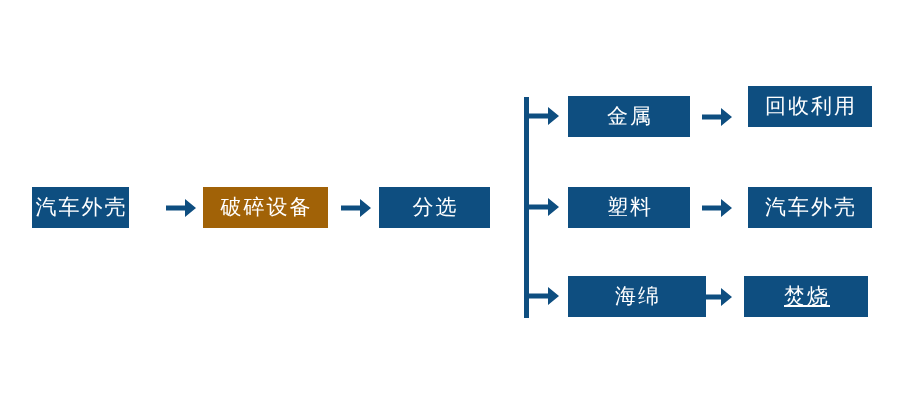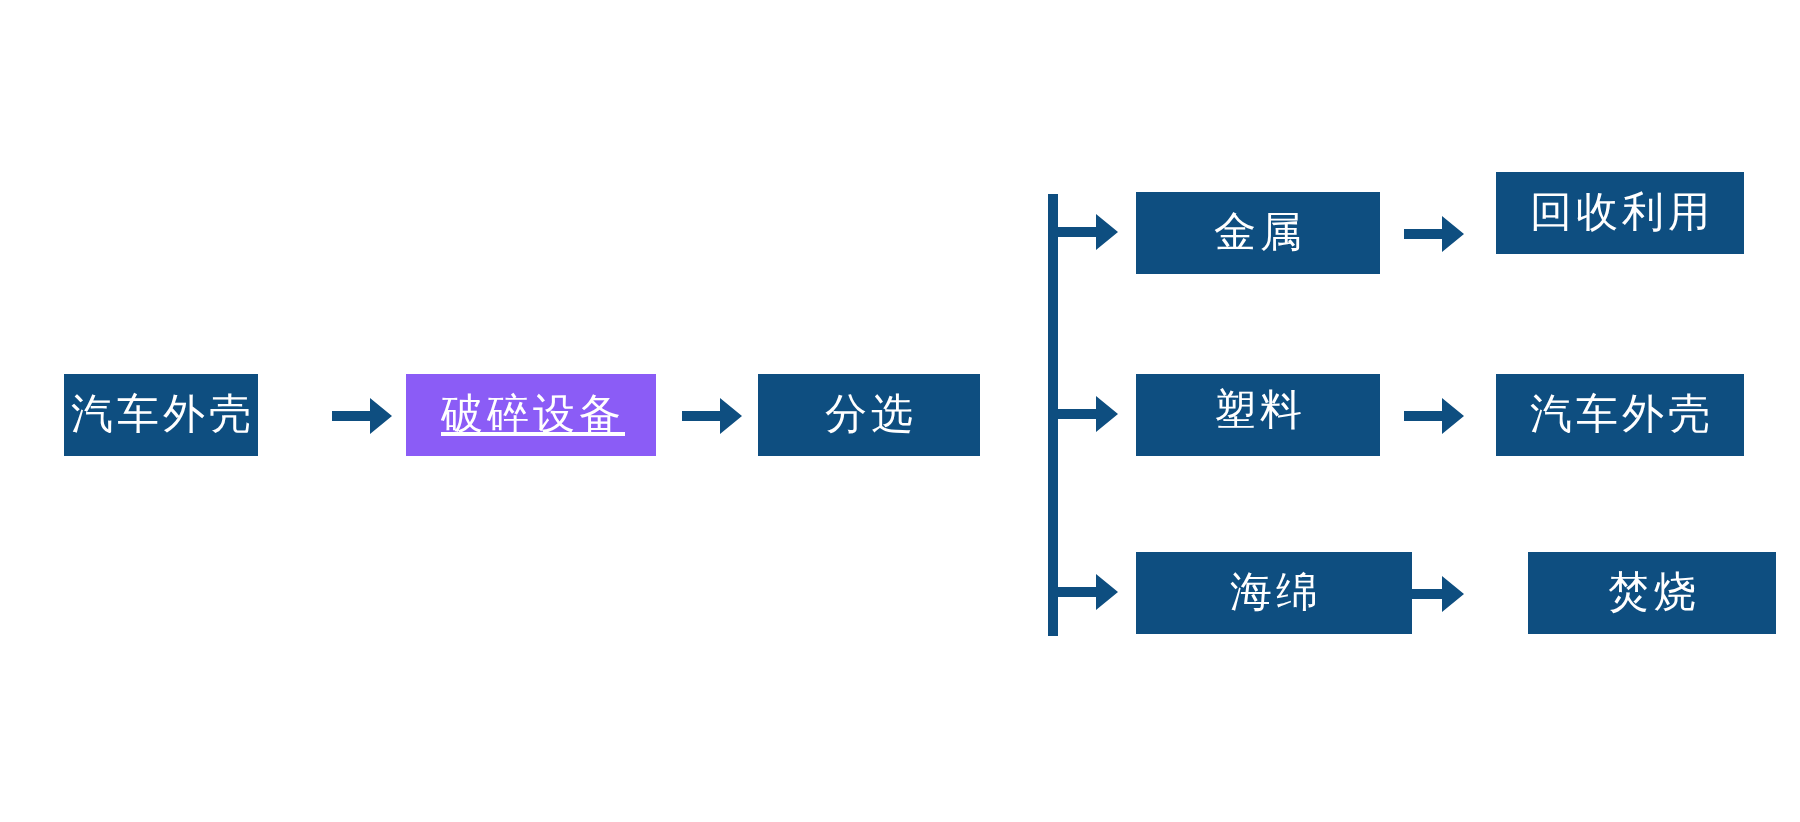--- a/index.html
+++ b/index.html
@@ -24,21 +24,21 @@
     justify-content: center;
     color: #ffffff;
     font-size: 21px;
     letter-spacing: 2px;
     line-height: 1;
     white-space: nowrap;
     box-sizing: border-box;
     padding-left: 2px;
   }
   .node.blue   { background: #0e4e80; }
-  .node.red    { background: #8b5cf6; text-decoration: underline; }
+  .node.red    { background: #a16207; }
 
   .arrow {
     position: absolute;
     color: #0e4e80;
     font-size: 27px;
     line-height: 1;
     font-weight: 700;
     display: flex;
     align-items: center;
     justify-content: center;
@@ -95,21 +95,21 @@
   </div>
 
   <div class="node blue" style="left:748px; top:86px; width:124px; height:41px;">回收利用</div>
 
   <div class="branch" style="left:529px; top:196px;">
     <svg width="30" height="22" viewBox="0 0 30 22" aria-hidden="true">
       <path d="M0 8.5 H19 V2 L30 11 L19 20 V13.5 H0 Z" fill="#0e4e80"></path>
     </svg>
   </div>
 
-  <div class="node blue" style="left:568px; top:187px; width:122px; height:41px;font-family:Liberation Mono, monospace;">塑料</div>
+  <div class="node blue" style="left:568px; top:187px; width:122px; height:41px;">塑料</div>
 
   <div class="arrow" style="left:700px; top:191px; width:34px; height:33px;">
     <svg width="30" height="22" viewBox="0 0 30 22" aria-hidden="true">
       <path d="M0 8.5 H19 V2 L30 11 L19 20 V13.5 H0 Z" fill="#0e4e80"></path>
     </svg>
   </div>
 
   <div class="node blue" style="left:748px; top:187px; width:124px; height:41px;">汽车外壳</div>
 
   <div class="branch" style="left:529px; top:285px;">
@@ -119,15 +119,15 @@
   </div>
 
   <div class="node blue" style="left:568px; top:276px; width:138px; height:41px;">海绵</div>
 
   <div class="arrow" style="left:700px; top:280px; width:34px; height:33px;">
     <svg width="30" height="22" viewBox="0 0 30 22" aria-hidden="true">
       <path d="M0 8.5 H19 V2 L30 11 L19 20 V13.5 H0 Z" fill="#0e4e80"></path>
     </svg>
   </div>
 
-  <div class="node blue" style="left:764px; top:276px; width:124px; height:41px;">焚烧</div>
+  <div class="node blue" style="left:744px; top:276px; width:124px; height:41px;text-decoration:underline;">焚烧</div>
 
 </div>
 
 </body></html>

